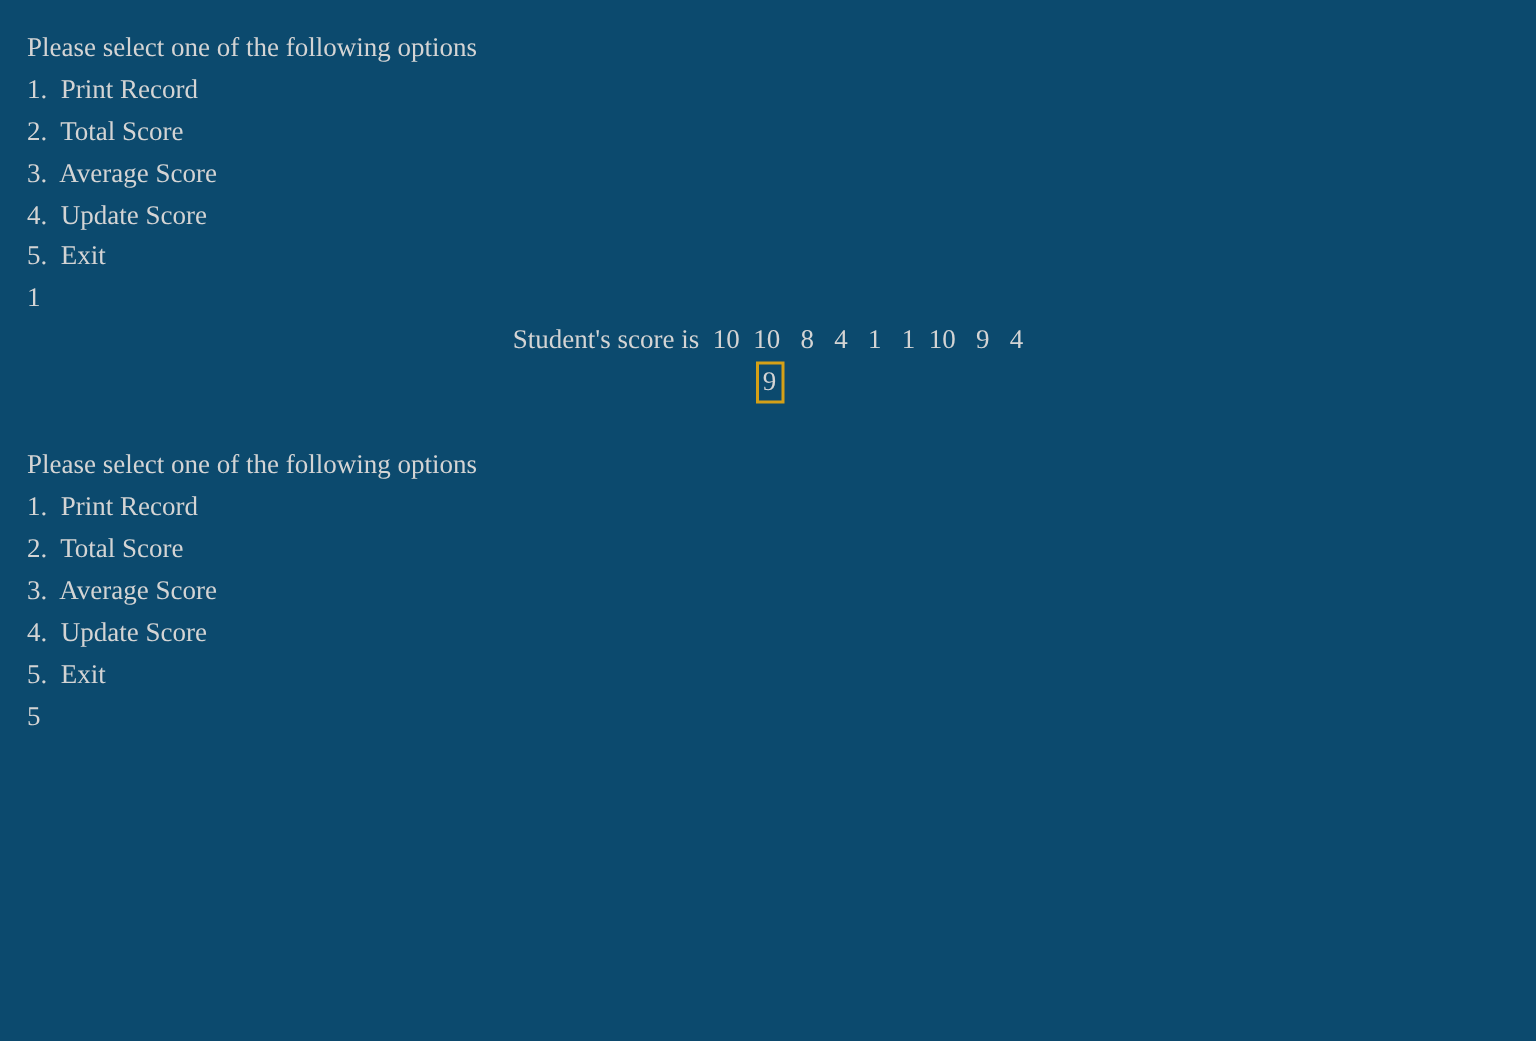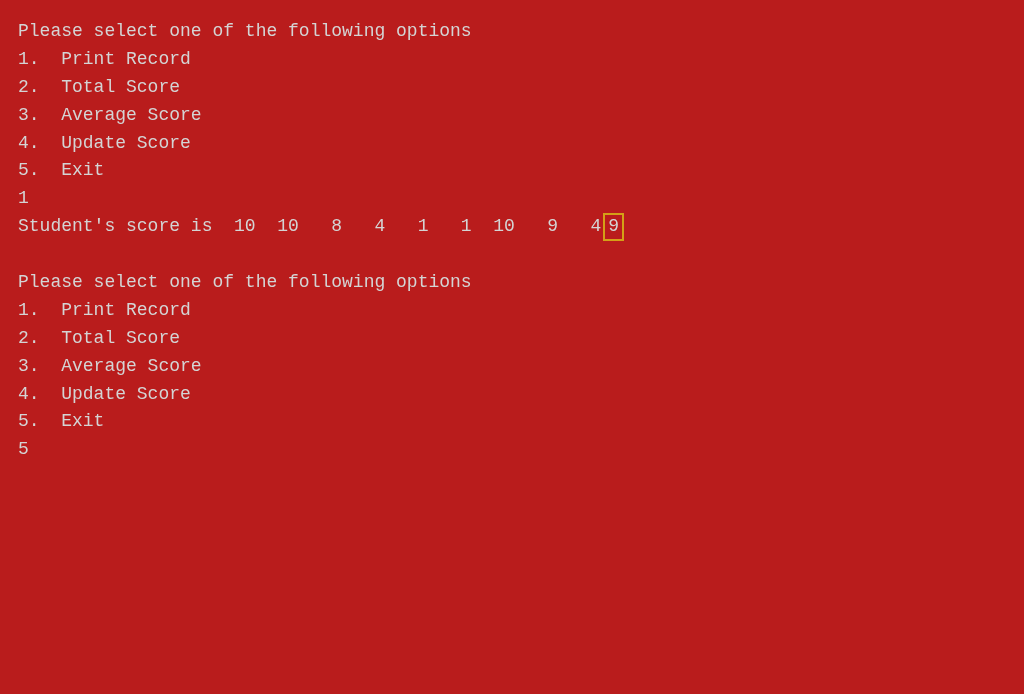--- a/index.html
+++ b/index.html
@@ -12,25 +12,25 @@
       background-color: #000000;
       width: 1024px;
       height: 694px;
       overflow: hidden;
       display: flex;
       align-items: flex-start;
       justify-content: flex-start;
     }
 
     .terminal {
-      background-color: #b91c1c;
+      background-color: #0c4a6e;
       width: 1024px;
       height: 694px;
       padding: 18px 18px;
-      font-family: Liberation Mono, monospace;
+      font-family: Liberation Serif, serif;
       font-size: 18px;
       color: #d4d4d4;
       line-height: 1.55;
       position: relative;
     }
 
     .terminal-line {
       display: block;
       white-space: pre;
     }
@@ -40,20 +40,21 @@
       border: 2px solid #d4a017;
       padding: 0px 3px;
       line-height: 1.3;
       margin-left: 2px;
     }
 
     .scores-line {
       display: flex;
       align-items: center;
       white-space: pre;
+      flex-direction: column;
     }
 
     .empty-line {
       display: block;
       height: 1.55em;
     }
   </style>
 </head>
 <body>
 

